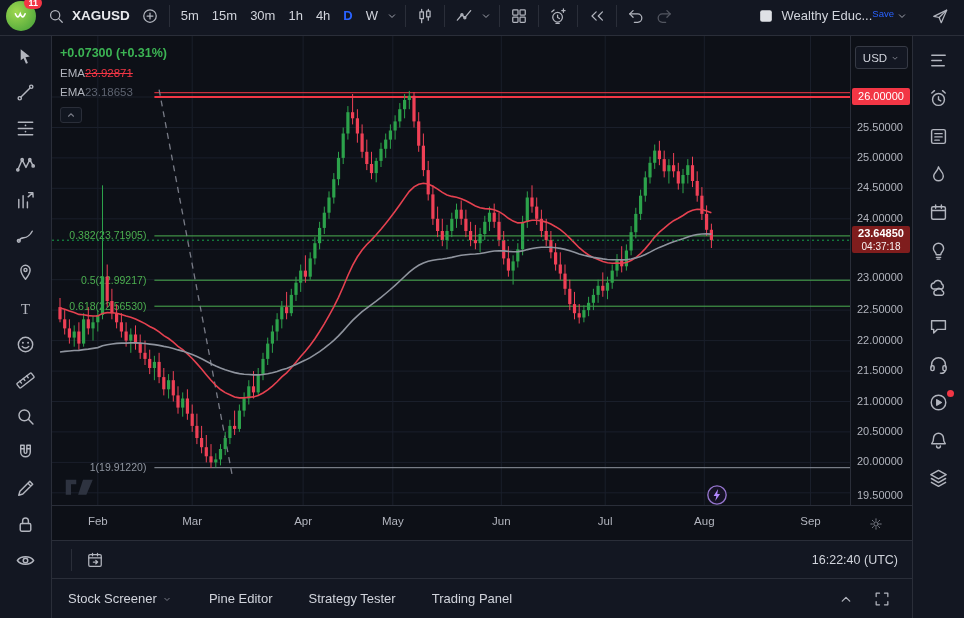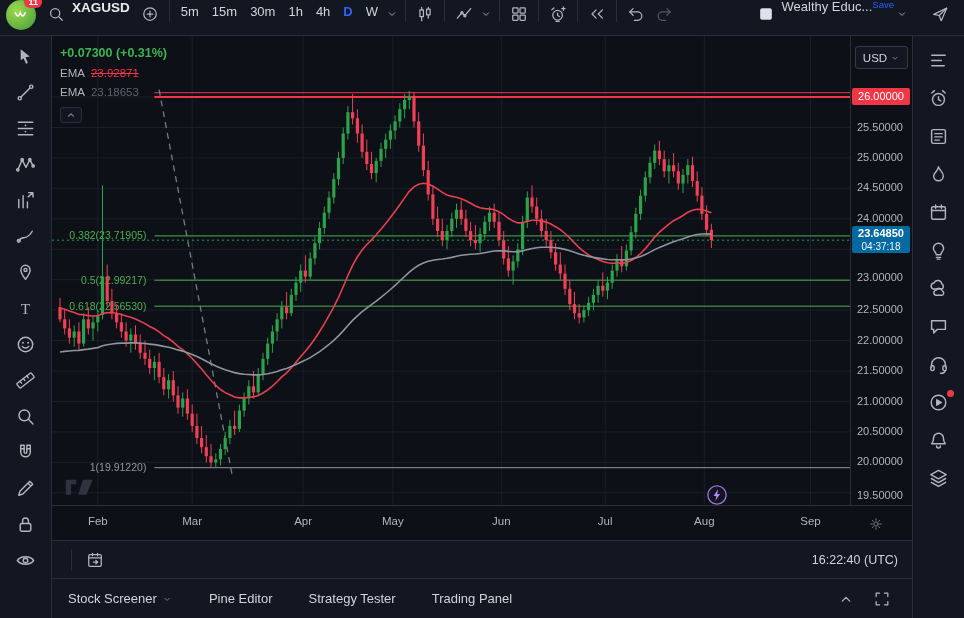--- a/index.html
+++ b/index.html
@@ -2,21 +2,21 @@
 <html><head>
 <meta charset="utf-8">
 <style>
 *{box-sizing:border-box;margin:0;padding:0}
 html,body{overflow:hidden}
 body{width:964px;height:618px;background:#131722;color:#d1d4dc;font-family:"Liberation Sans",sans-serif;-webkit-font-smoothing:antialiased}
 #app{width:964px;height:618px;display:flex;flex-direction:column}
 svg{display:block}
 .icon svg *,.tool svg *{stroke:currentColor;fill:none;stroke-width:1.5;stroke-linecap:round;stroke-linejoin:round}
 
-#top-toolbar{flex:0 0 36px;display:flex;align-items:flex-start;padding:0 10px 4px 6px;gap:0;border-bottom:1px solid #2a2e39;background:#131722}
+#top-toolbar{flex:0 0 36px;display:flex;align-items:center;padding:0 10px 4px 6px;gap:0;border-bottom:1px solid #2a2e39;background:#131722}
 .logo{position:relative;width:30px;height:30px;border-radius:50%;background:radial-gradient(circle at 35% 35%,#9fd84f,#3f9d38);display:flex;align-items:center;justify-content:center;margin-right:6px;cursor:pointer}
 .logo svg{width:18px;height:18px}
 .badge{position:absolute;top:-4px;right:-6px;background:#f23645;color:#fff;font-size:9px;font-weight:bold;border-radius:8px;padding:1px 4px;line-height:10px}
 .icon{width:28px;height:28px;padding:4px;color:#b2b5be;display:flex;align-items:center;justify-content:center;border-radius:4px;cursor:pointer}
 .icon svg{width:100%;height:100%}
 .icon.xs{width:16px;padding:4px 1px}
 .dim{opacity:.4}
 .sep{width:1px;height:22px;background:#2a2e39;margin:0 5px}
 .flex-spacer{flex:1}
 .symbol{font-size:13.5px;font-weight:bold;color:#e8e9ed;margin:0 6px 0 2px;cursor:pointer}
@@ -33,35 +33,35 @@
 .tool svg{width:23px;height:23px}
 .dot{position:absolute;top:0;right:1px;width:7px;height:7px;border-radius:50%;background:#f23645}
 #center{flex:1;display:flex;flex-direction:column;min-width:0}
 #right-sidebar{width:52px;flex:0 0 52px;border-left:1px solid #2a2e39;background:#131722;display:flex;flex-direction:column;align-items:center;padding:12px 0 12px;gap:13px}
 #right-bottom{margin-top:auto}
 
 #chart-row{display:flex;height:469px;background:#0d1017}
 #chart-pane{position:relative;width:798px;height:469px;cursor:crosshair}
 #legend{position:absolute;left:8px;top:10px}
 .chg{font-size:12.5px;font-weight:bold}
-.ema-row{display:flex;gap:6px;font-size:11.5px;margin-top:7px;cursor:pointer}
+.ema-row{display:flex;font-size:11.5px;margin-top:7px;cursor:pointer}
 .ema-name{color:#b2b5be}
 .struck{text-decoration:line-through}
 #legend-collapse{margin-top:9px;width:22px;height:16px;border:1px solid #2a2e39;border-radius:3px;background:rgba(19,23,34,.85);color:#787b86;display:flex;align-items:center;justify-content:center;cursor:pointer}
 #legend-collapse svg{width:12px;height:12px}
 #tv-watermark{position:absolute;left:13px;bottom:8px;color:#2e3340}
 #event-marker{position:absolute;left:654px;top:448px;width:22px;height:22px;cursor:pointer}
 
 #price-axis{position:relative;width:62px;flex:0 0 62px;border-left:1px solid #2a2e39;background:#0d1017;font-size:11px;color:#b2b5be;cursor:ns-resize}
 #currency-select{position:absolute;top:10px;left:4px;width:53px;height:23px;border:1px solid #363a45;border-radius:3px;background:#131722;display:flex;align-items:center;justify-content:center;gap:3px;font-size:11.5px;color:#d1d4dc;cursor:pointer}
 #currency-select .caret{width:10px;height:10px;color:#787b86}
 .tick{position:absolute;left:6px;white-space:nowrap}
 .axis-tag{position:absolute;left:1px;right:2px;text-align:center;border-radius:2px;color:#fff;font-size:11px;height:17px;line-height:17px}
 .axis-tag.red{background:#f23645}
-.axis-tag.green{background:#0369a1;height:27px;line-height:13px;padding-top:1px;font-weight:bold}
+.axis-tag.green{background:#7f1d1d;height:27px;line-height:13px;padding-top:1px;font-weight:bold}
 .axis-tag .cd{font-size:10px;font-weight:normal;opacity:.95}
 
 #time-axis{position:relative;height:35px;flex:0 0 35px;border-top:1px solid #2a2e39;background:#0d1017;cursor:ew-resize}
 #time-ticks{position:absolute;left:0;top:0;width:798px;height:100%}
 .mtick{position:absolute;top:9px;width:30px;text-align:center;font-size:11.5px;color:#b2b5be}
 .corner-gear{position:absolute;right:24px;top:6px;width:24px;height:24px;color:#787b86}
 
 #tf-row{height:38px;flex:0 0 38px;border-top:1px solid #2a2e39;background:#131722;display:flex;align-items:center;padding:0 14px;gap:4px}
 #range-buttons{display:flex;gap:6px}
 .rbtn{font-size:12.5px;color:#c9ccd6;padding:3px 5px;border-radius:3px;cursor:pointer}

